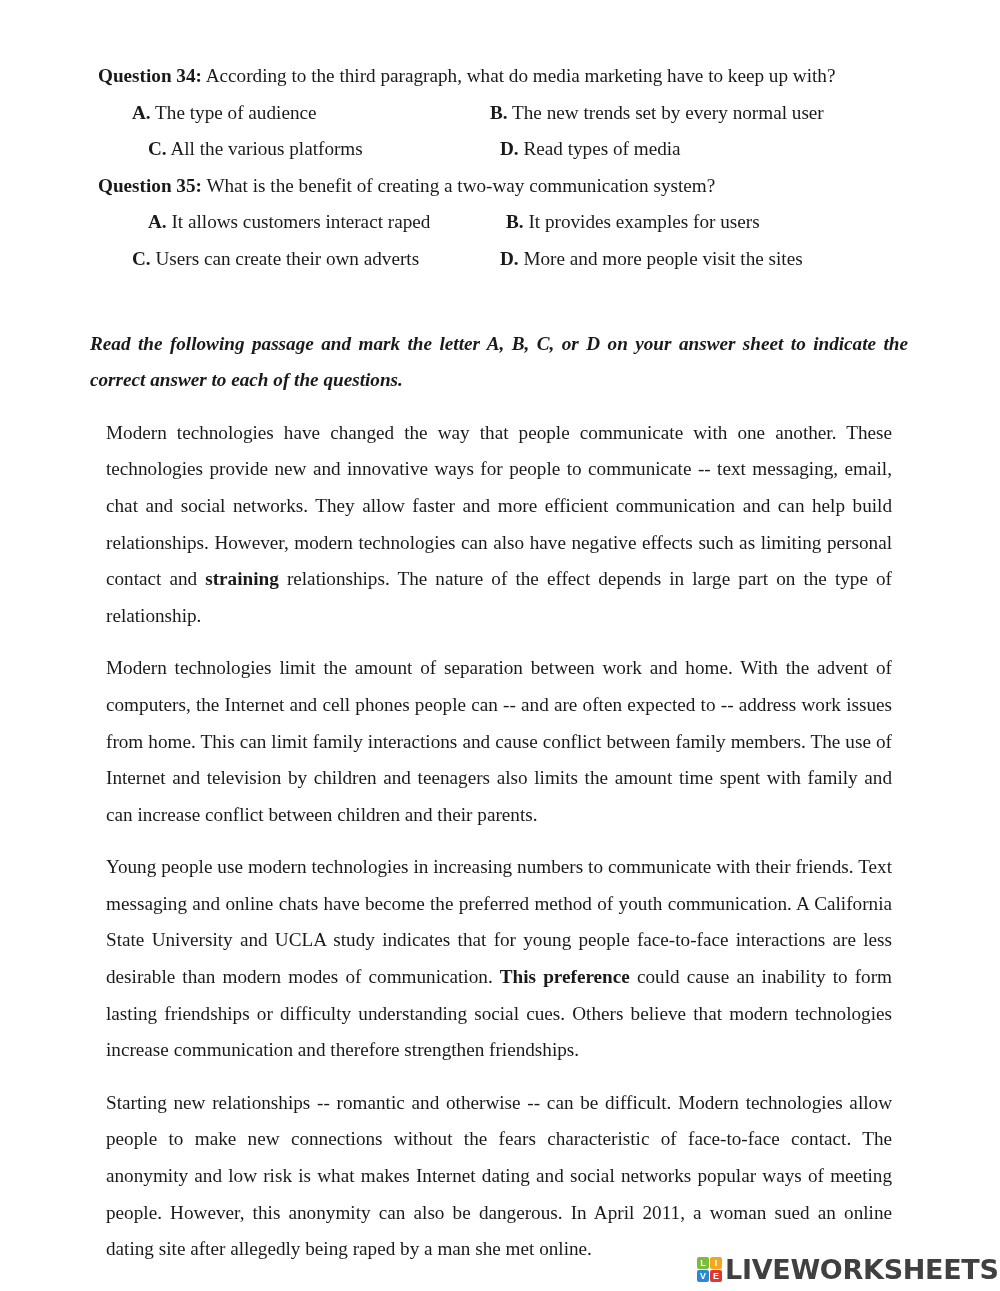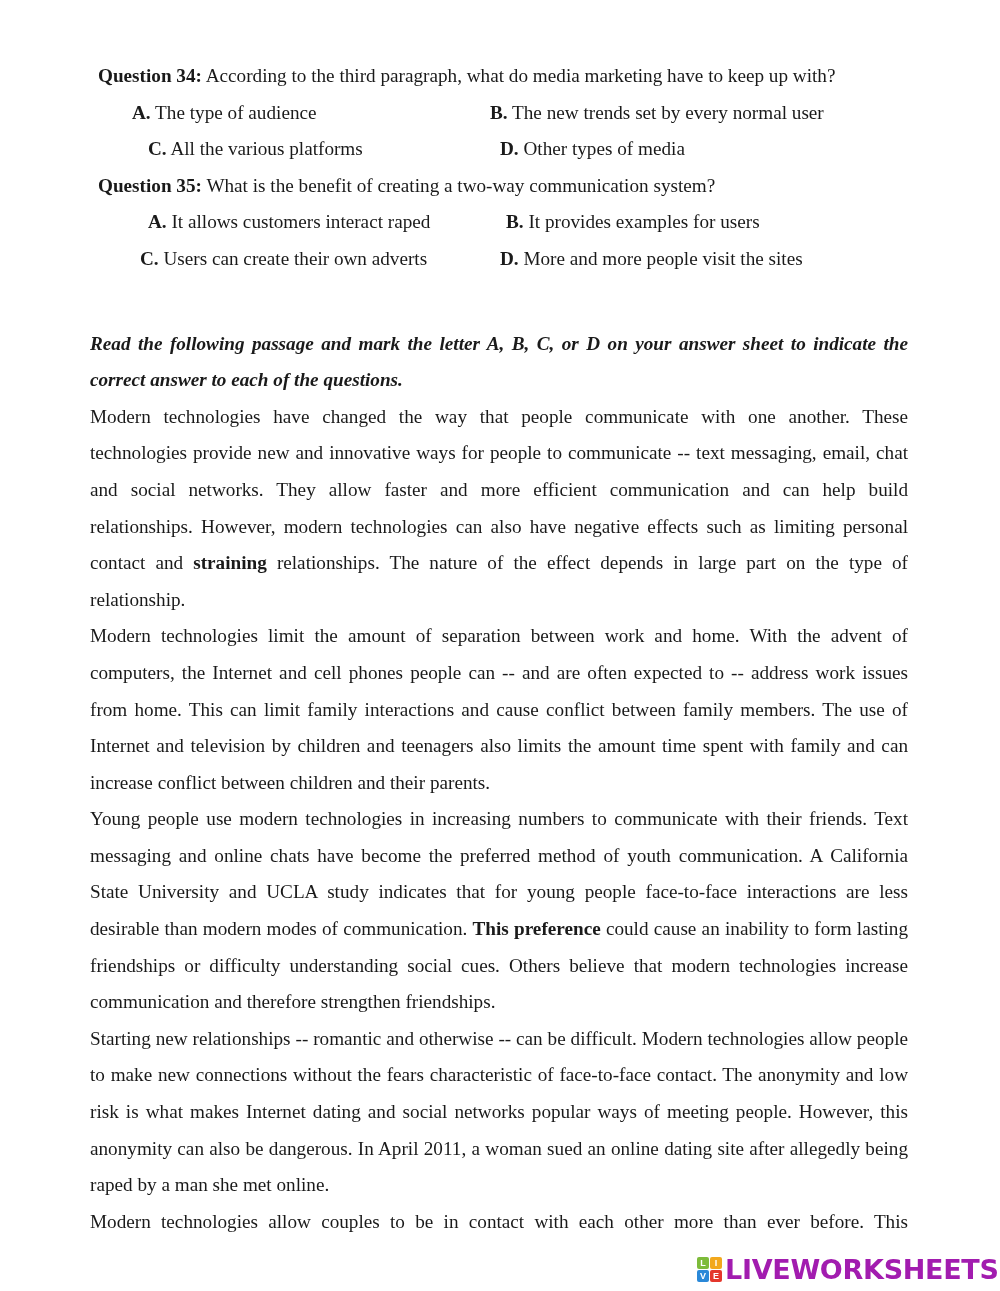--- a/index.html
+++ b/index.html
@@ -46,21 +46,21 @@
     .instr {
       font-weight: bold;
       font-style: italic;
       text-align: justify;
       text-align-last: left;
       margin-top: 48px;
     }
     .para {
       text-align: justify;
       text-align-last: left;
-      margin: 0;
+      margin: 16px;
     }
     .para b {
       font-weight: bold;
     }
     .para.cut {
       text-align-last: justify;
       height: 36.6px;
       overflow: hidden;
     }
     .logo {
@@ -103,32 +103,32 @@
 
   <div class="line">
     <span class="q-label">Question 34:</span><span> According to the third paragraph, what do media marketing have to keep up with?</span>
   </div>
   <div class="opts">
     <span class="opt" style="left:42px"><b>A.</b><span> The type of audience</span></span>
     <span class="opt" style="left:400px"><b>B.</b><span> The new trends set by every normal user</span></span>
   </div>
   <div class="opts">
     <span class="opt" style="left:58px"><b>C.</b><span> All the various platforms</span></span>
-    <span class="opt" style="left:410px"><b>D.</b><span> Other types of media</span></span>
+    <span class="opt" style="left:410px"><b>D.</b><span> Read types of media</span></span>
   </div>
 
   <div class="line">
     <span class="q-label">Question 35:</span><span> What is the benefit of creating a two-way communication system?</span>
   </div>
   <div class="opts">
     <span class="opt" style="left:58px"><b>A.</b><span> It allows customers interact raped</span></span>
     <span class="opt" style="left:416px"><b>B.</b><span> It provides examples for users</span></span>
   </div>
   <div class="opts">
-    <span class="opt" style="left:50px"><b>C.</b><span> Users can create their own adverts</span></span>
+    <span class="opt" style="left:42px"><b>C.</b><span> Users can create their own adverts</span></span>
     <span class="opt" style="left:410px"><b>D.</b><span> More and more people visit the sites</span></span>
   </div>
 
   <div class="instr">Read the following passage and mark the letter A, B, C, or D on your answer sheet to indicate the correct answer to each of the questions.</div>
 
   <p class="para"><span>Modern technologies have changed the way that people communicate with one another. These technologies provide new and innovative ways for people to communicate -- text messaging, email, chat and social networks. They allow faster and more efficient communication and can help build relationships. However, modern technologies can also have negative effects such as limiting personal contact and </span><b>straining</b><span> relationships. The nature of the effect depends in large part on the type of relationship.</span></p>
 
   <p class="para">Modern technologies limit the amount of separation between work and home. With the advent of computers, the Internet and cell phones people can -- and are often expected to -- address work issues from home. This can limit family interactions and cause conflict between family members. The use of Internet and television by children and teenagers also limits the amount time spent with family and can increase conflict between children and their parents.</p>
 
   <p class="para"><span>Young people use modern technologies in increasing numbers to communicate with their friends. Text messaging and online chats have become the preferred method of youth communication. A California State University and UCLA study indicates that for young people face-to-face interactions are less desirable than modern modes of communication. </span><b>This preference</b><span> could cause an inability to form lasting friendships or difficulty understanding social cues. Others believe that modern technologies increase communication and therefore strengthen friendships.</span></p>
@@ -138,14 +138,14 @@
   <p class="para cut">Modern technologies allow couples to be in contact with each other more than ever before. This</p>
 </div>
 
 <div class="logo">
   <div class="logo-grid">
     <span style="background: rgb(125, 187, 58);">L</span>
     <span style="background: rgb(242, 168, 29);">I</span>
     <span style="background: rgb(42, 136, 216);">V</span>
     <span style="background: rgb(228, 55, 44);">E</span>
   </div>
-  <span class="logo-text" style="color: #a21caf;">LIVEWORKSHEETS</span>
+  <span class="logo-text" style="color: #404040;">LIVEWORKSHEETS</span>
 </div>
 
 </body></html>

